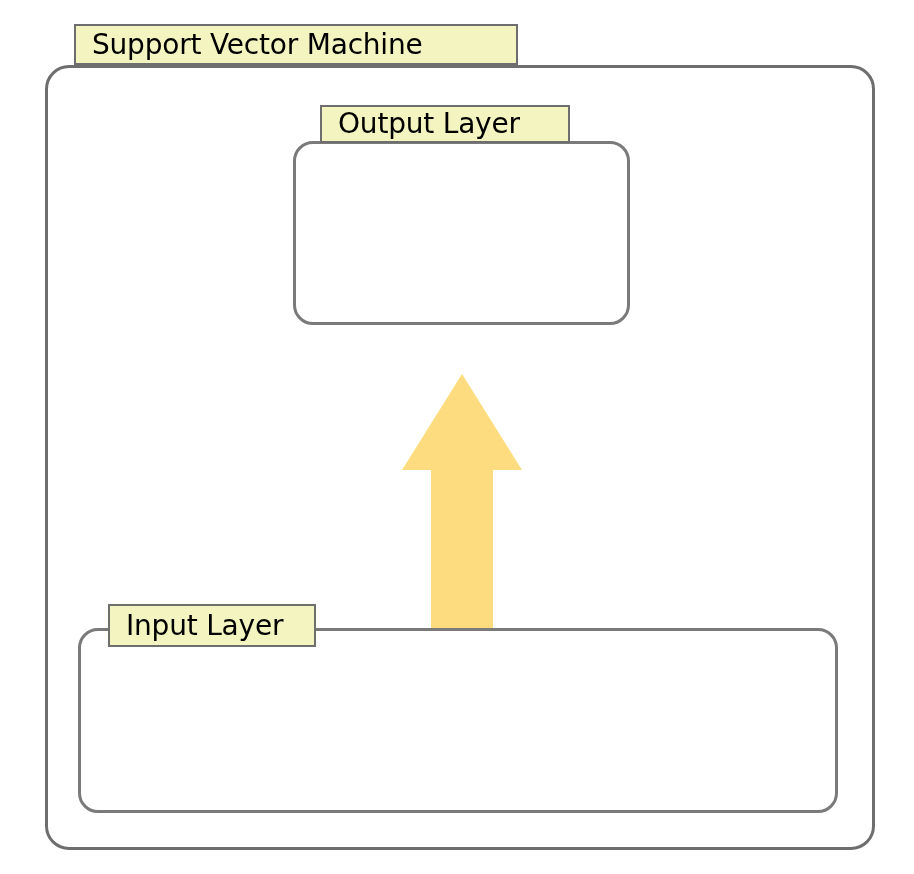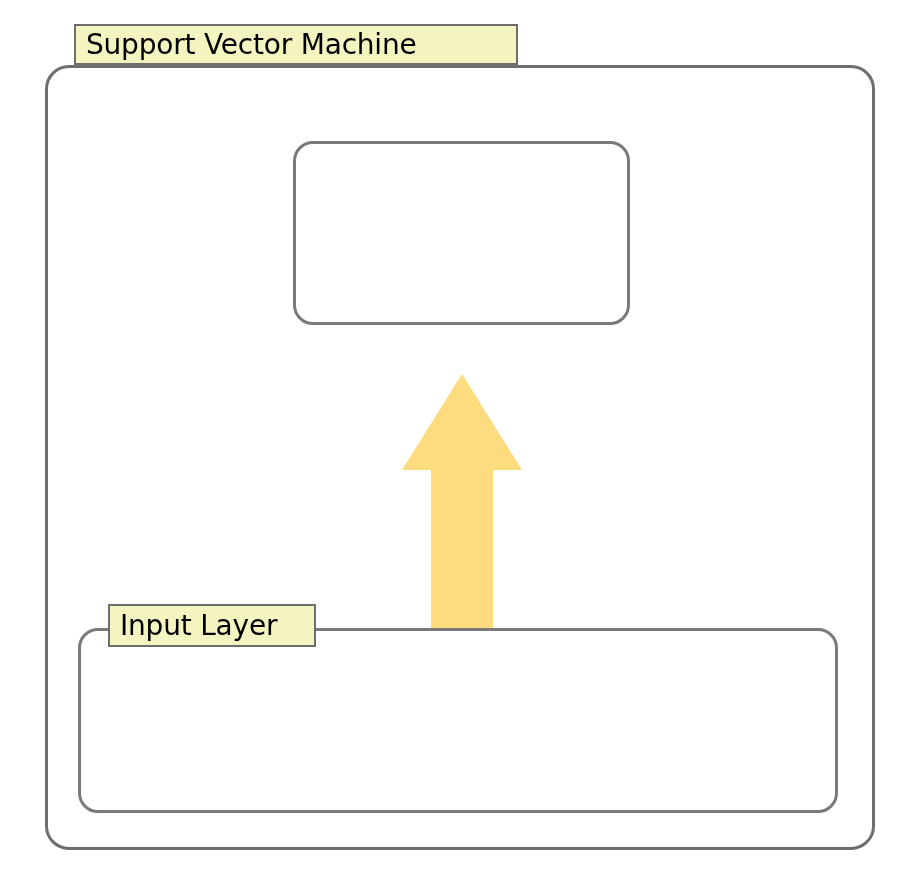--- a/index.html
+++ b/index.html
@@ -36,21 +36,21 @@
     position: absolute;
     box-sizing: border-box;
     background: #f4f4c0;
     border: 2px solid #6e6e6e;
     color: #000000;
     font-family: "DejaVu Sans", sans-serif;
     font-size: 28px;
     line-height: 1;
     display: flex;
     align-items: center;
-    padding-left: 10px;
+    padding-left: 16px;
     letter-spacing: -0.2px;
     z-index: 6;
   }
   #caption-model {
     left: 74px;
     top: 24px;
     width: 444px;
     height: 41px;
   }
   #caption-output {
@@ -162,20 +162,21 @@
   <div class="model-box"></div>
 
   <div class="caption" id="caption-model">Support Vector Machine</div>
 
   <svg id="flow-arrow" viewBox="0 0 128 262" preserveAspectRatio="none">
     <polygon points="64,4 124,100 95,100 95,262 33,262 33,100 4,100" fill="#fcdc7e"></polygon>
   </svg>
 
   <div class="layer-box" id="output-box"></div>
 
+  <div class="caption" id="caption-output">Output Layer</div>
 
   <div class="node-row" id="output-row">
     <div class="node">
       <div class="node-label">Class 1</div>
       <div class="node-circle" style="background:#ffffff;">0</div>
     </div>
     <div class="node">
       <div class="node-label">Class 2</div>
       <div class="node-circle" style="background:#fbdde1;">1</div>
     </div>

